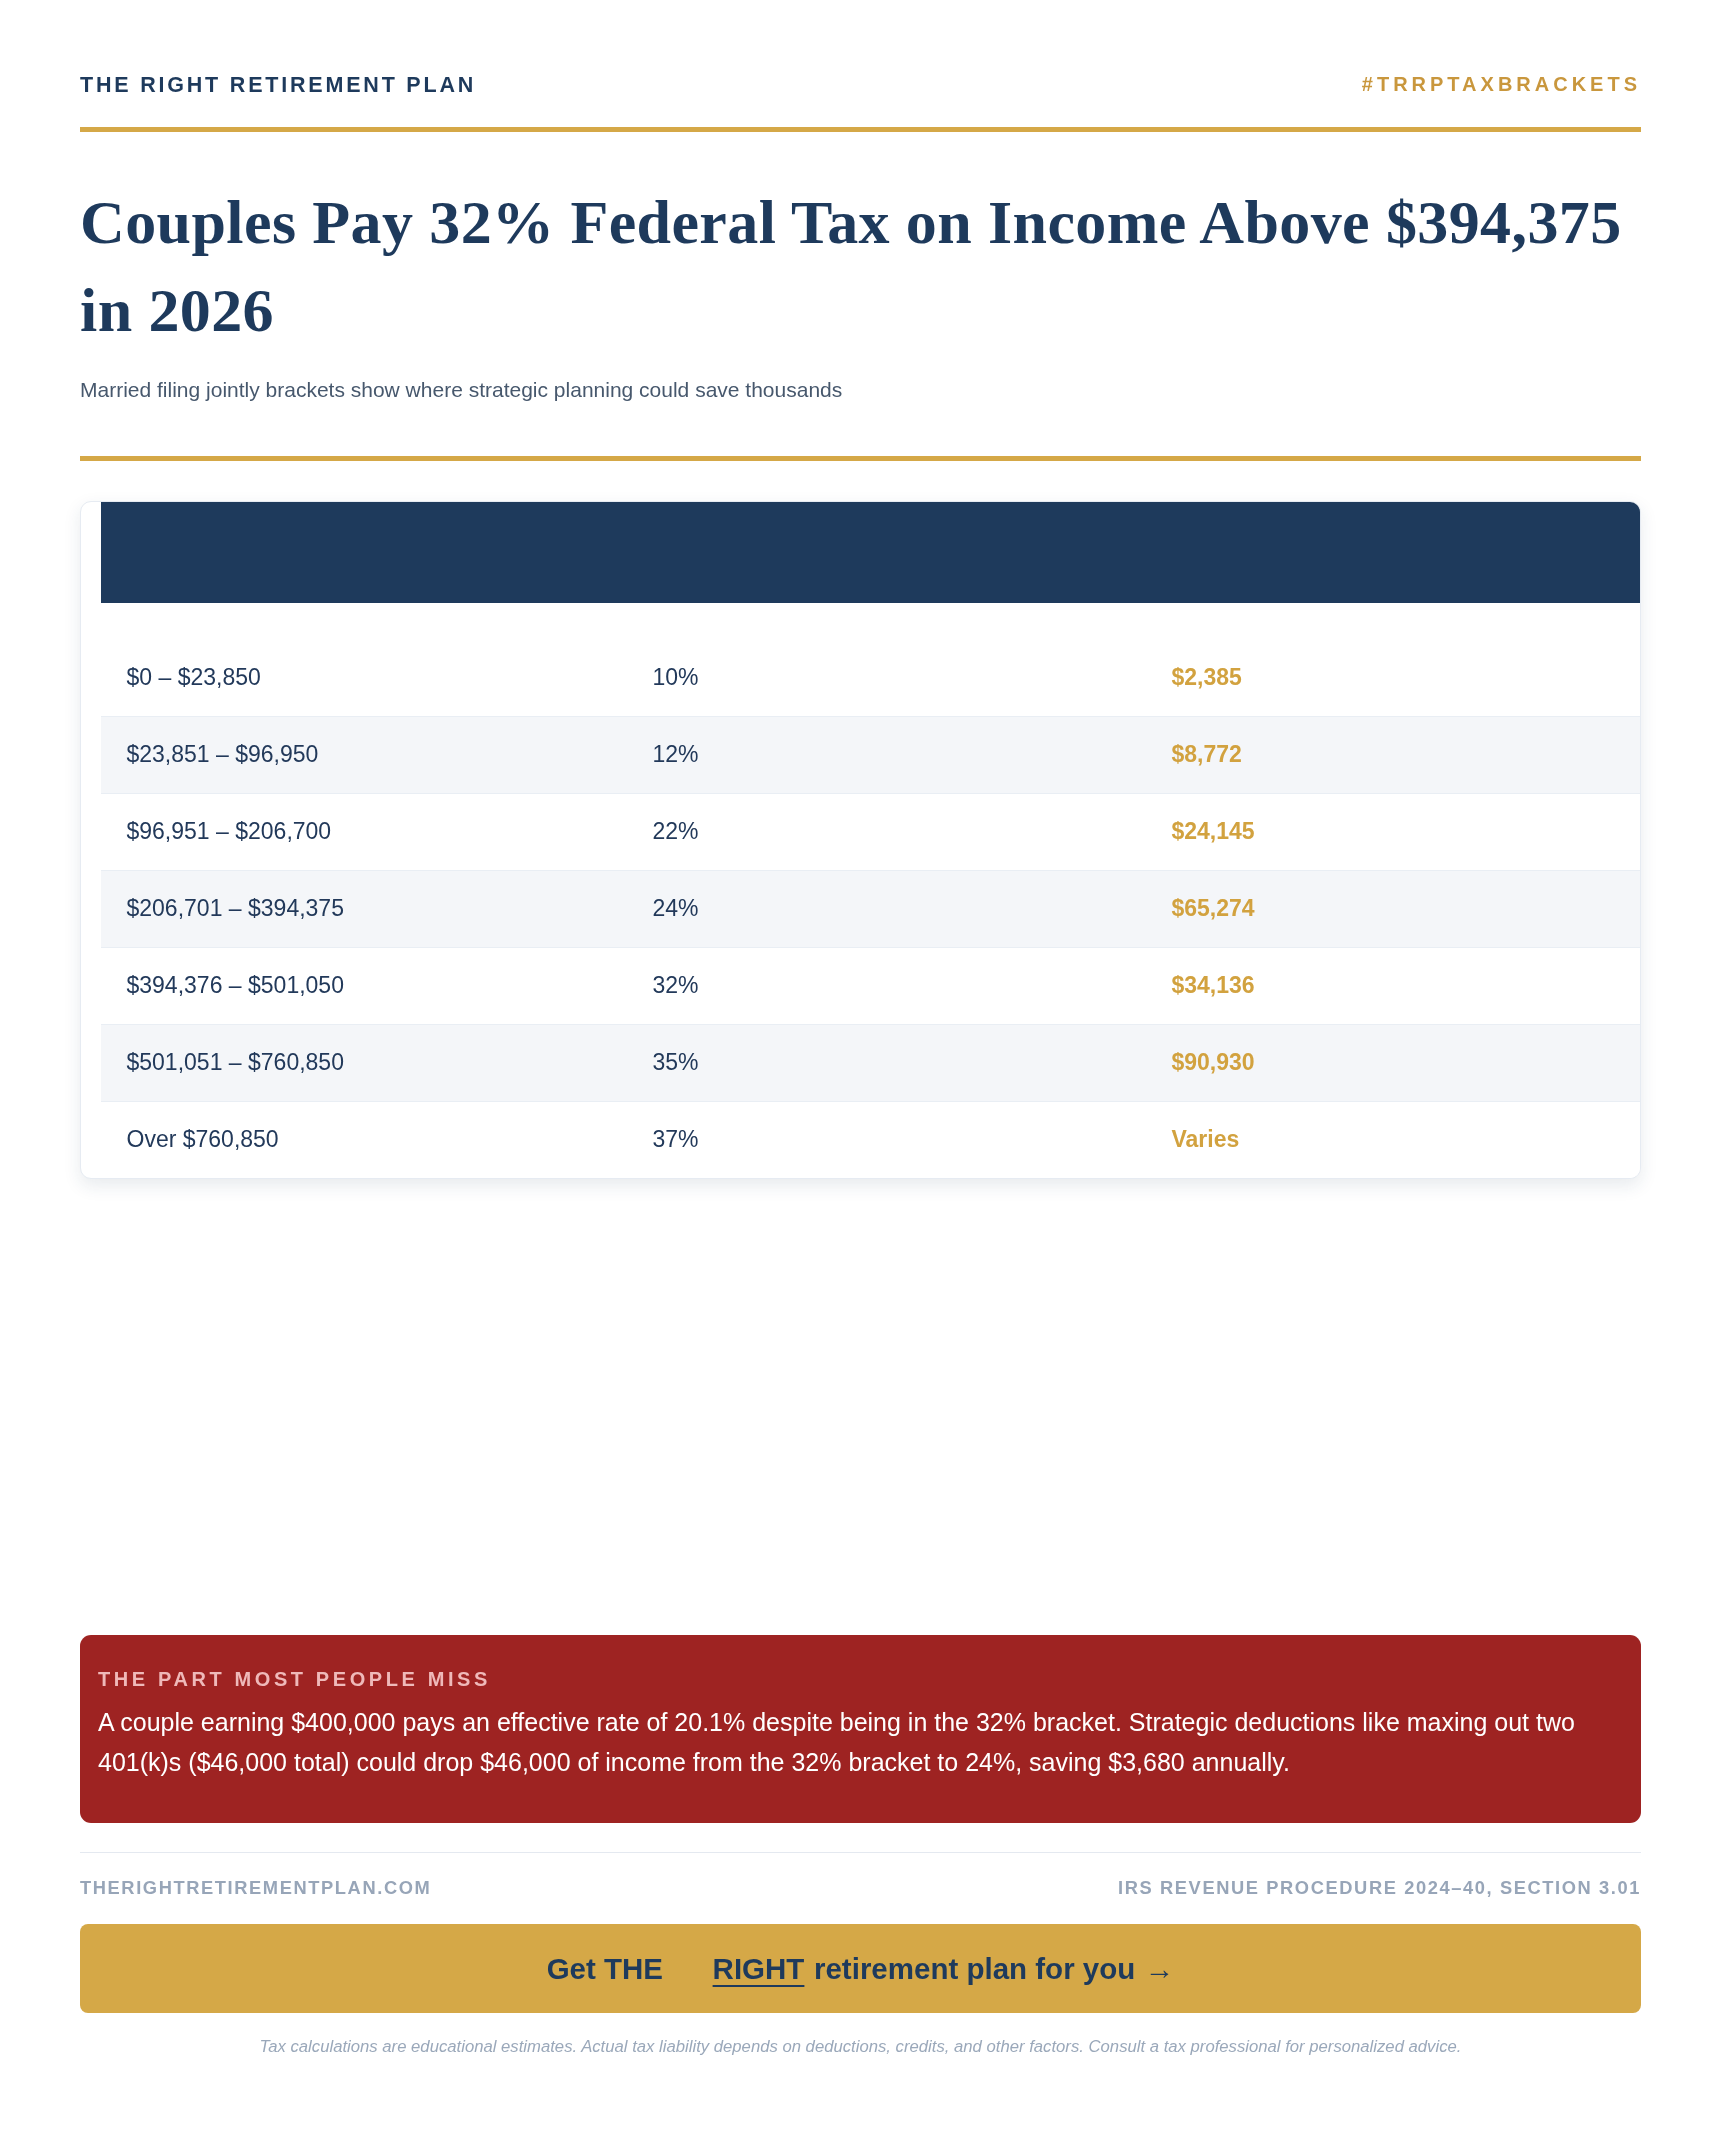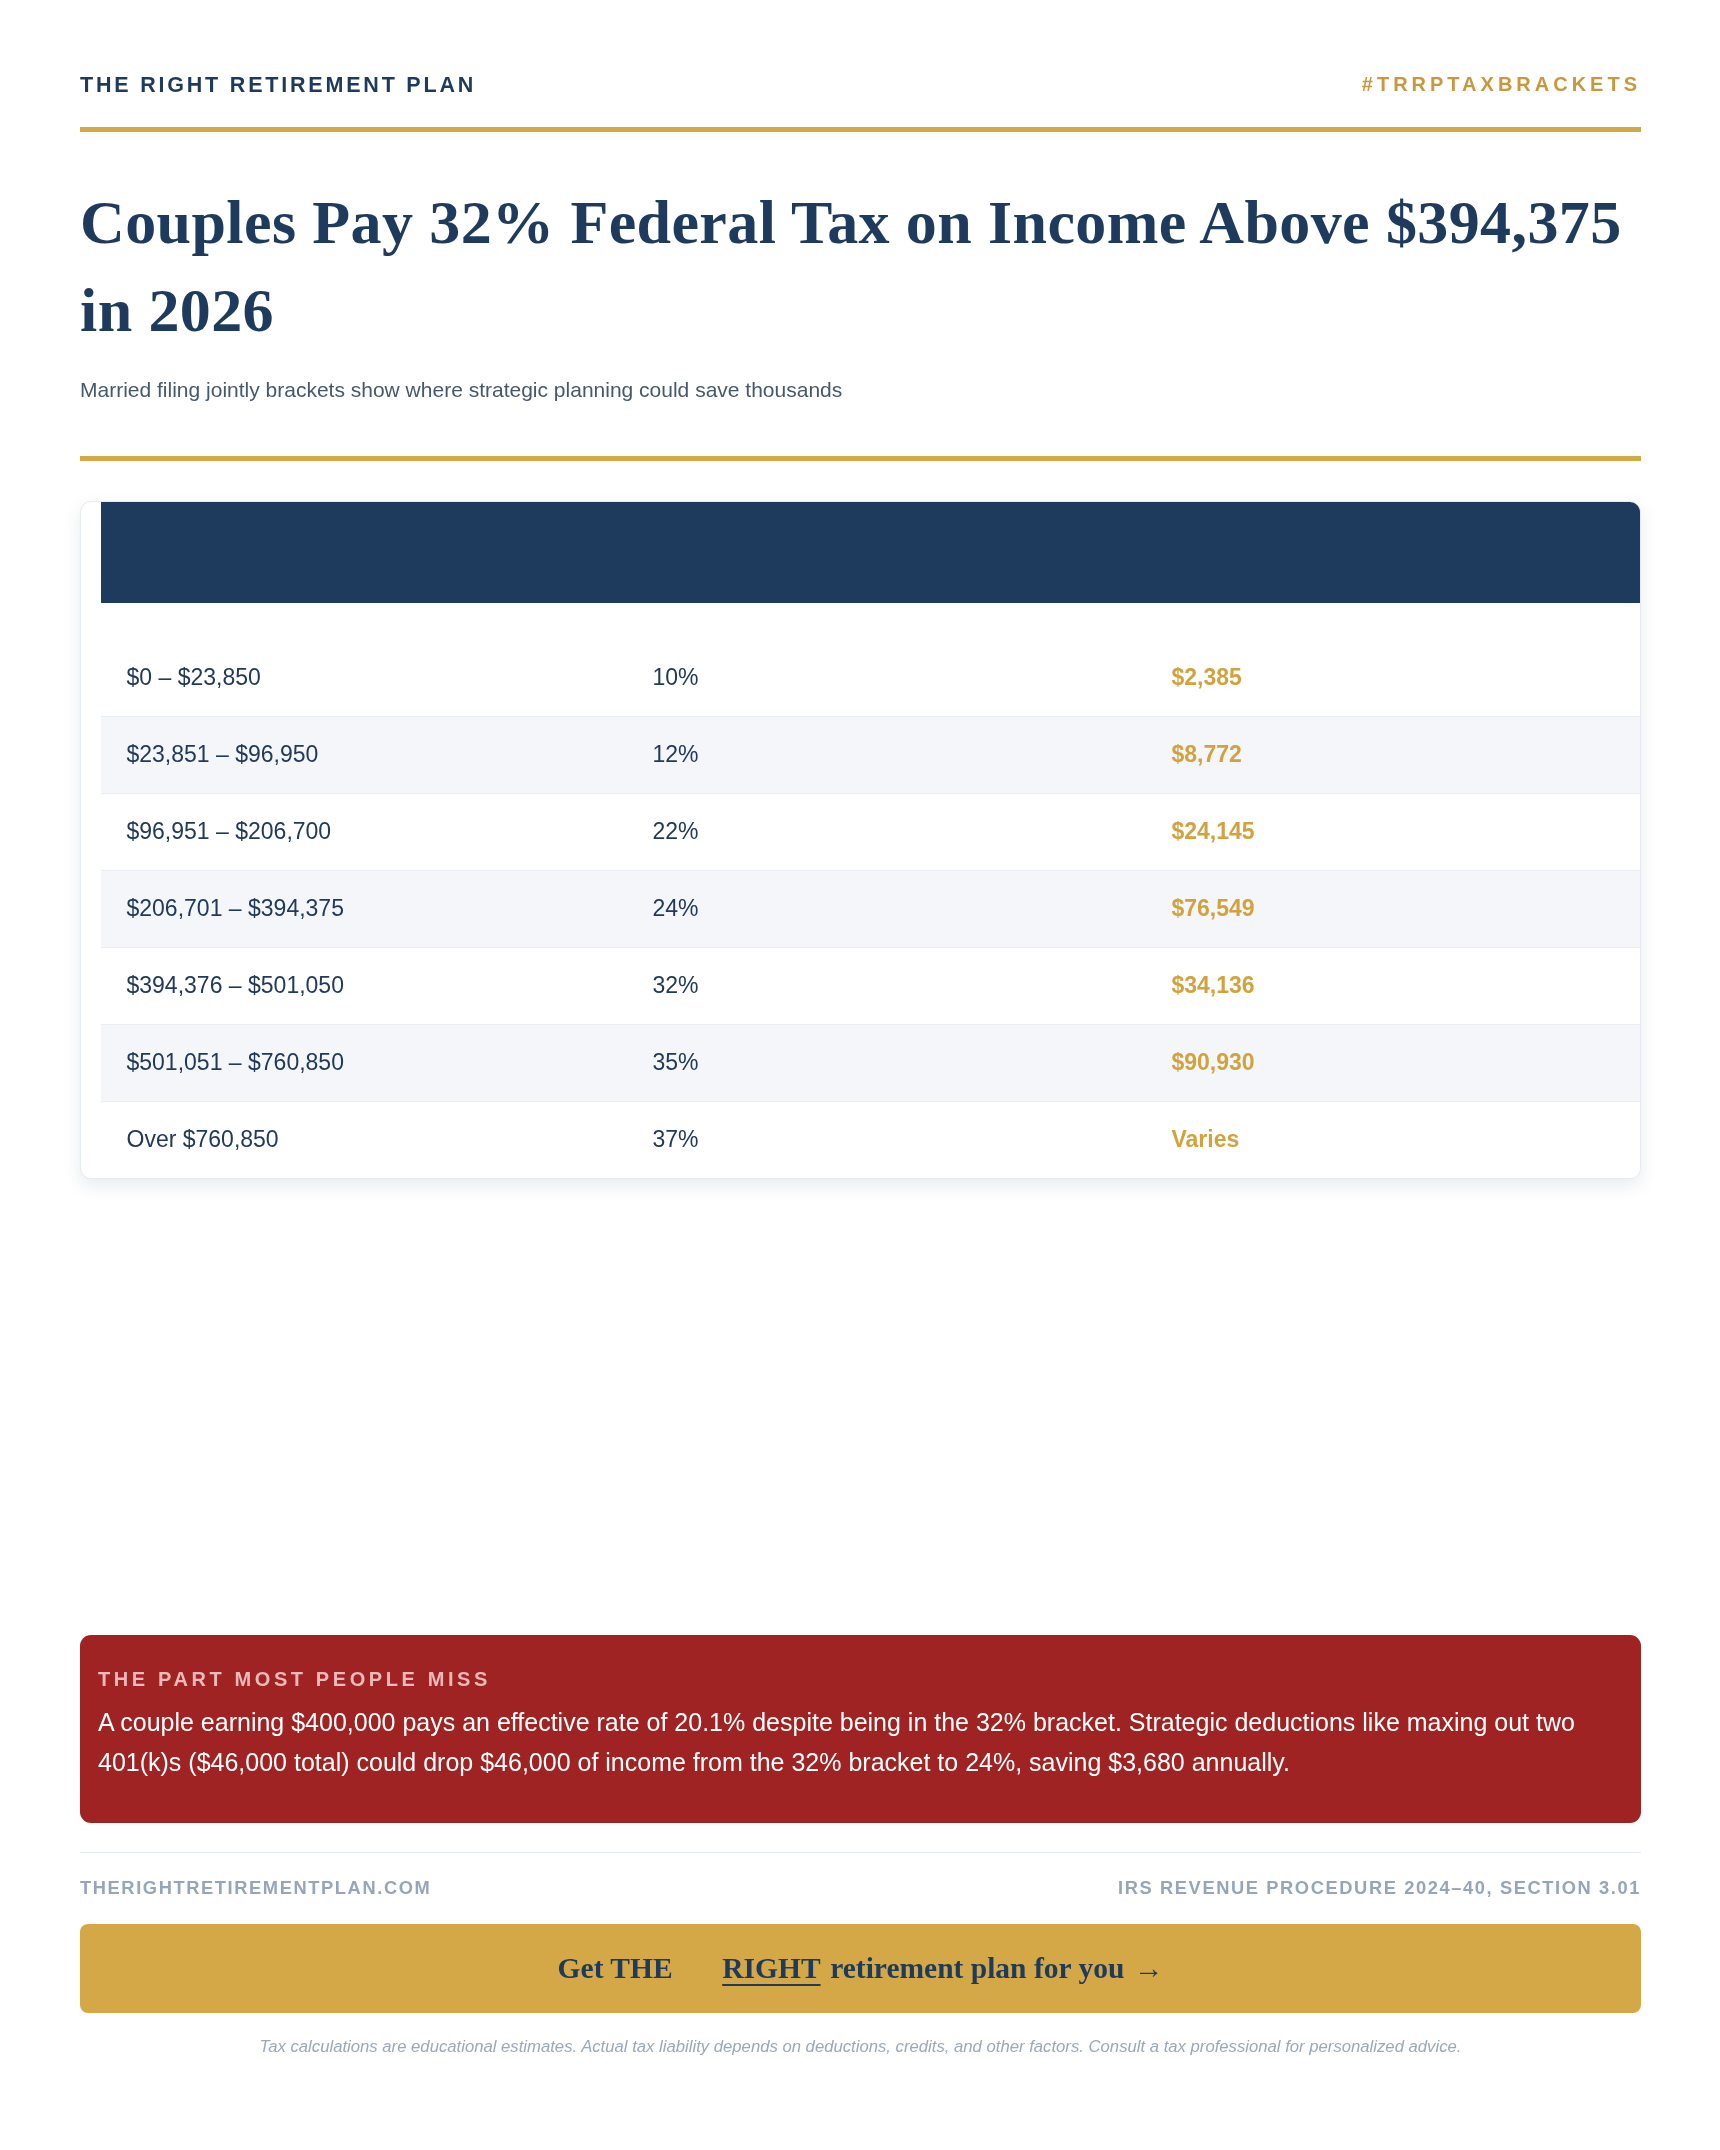--- a/index.html
+++ b/index.html
@@ -94,21 +94,21 @@
     font-size: 18.3px; font-weight: 700; letter-spacing: 1.6px;
     color: #97a5b8;
   }
   .cta {
     margin-top: 25.5px;
     width: 100%; height: 89px;
     background: #d5a847;
     border: none; border-radius: 8px;
     display: flex; align-items: center; justify-content: center;
     gap: 9.6px;
-    font-family: Liberation Serif, serif;
+    font-family: Liberation Sans, sans-serif;
     font-size: 29.5px; font-weight: 700; color: #1e3a5c;
     cursor: pointer;
   }
   .cta .u {
     text-decoration: underline;
     text-decoration-thickness: 2.4px;
     text-underline-offset: 6.4px;
     margin-left: 40px;
   }
   .disclaimer {
@@ -151,21 +151,21 @@
       <div class="tax-cell">$8,772</div>
     </div>
     <div class="trow">
       <div>$96,951 – $206,700</div>
       <div>22%</div>
       <div class="tax-cell">$24,145</div>
     </div>
     <div class="trow alt">
       <div>$206,701 – $394,375</div>
       <div>24%</div>
-      <div class="tax-cell">$76,549</div>
+      <div class="tax-cell">$65,274</div>
     </div>
     <div class="trow">
       <div>$394,376 – $501,050</div>
       <div>32%</div>
       <div class="tax-cell">$34,136</div>
     </div>
     <div class="trow alt">
       <div>$501,051 – $760,850</div>
       <div>35%</div>
       <div class="tax-cell">$90,930</div>

